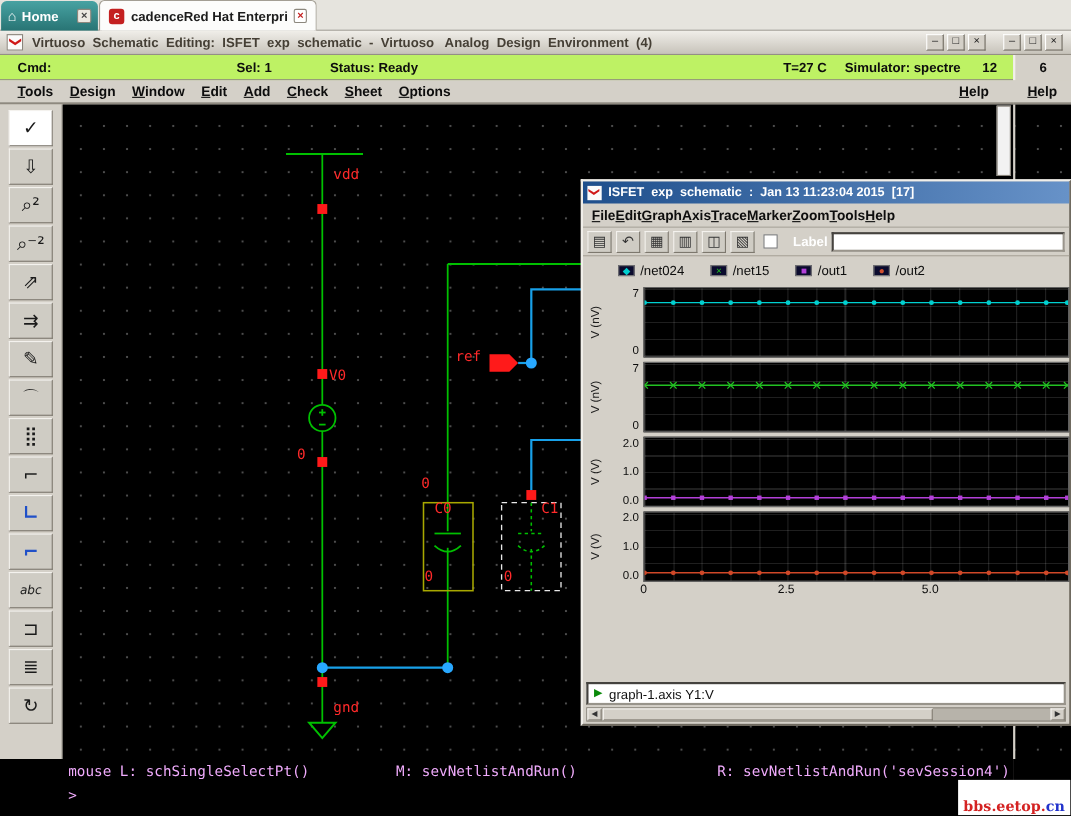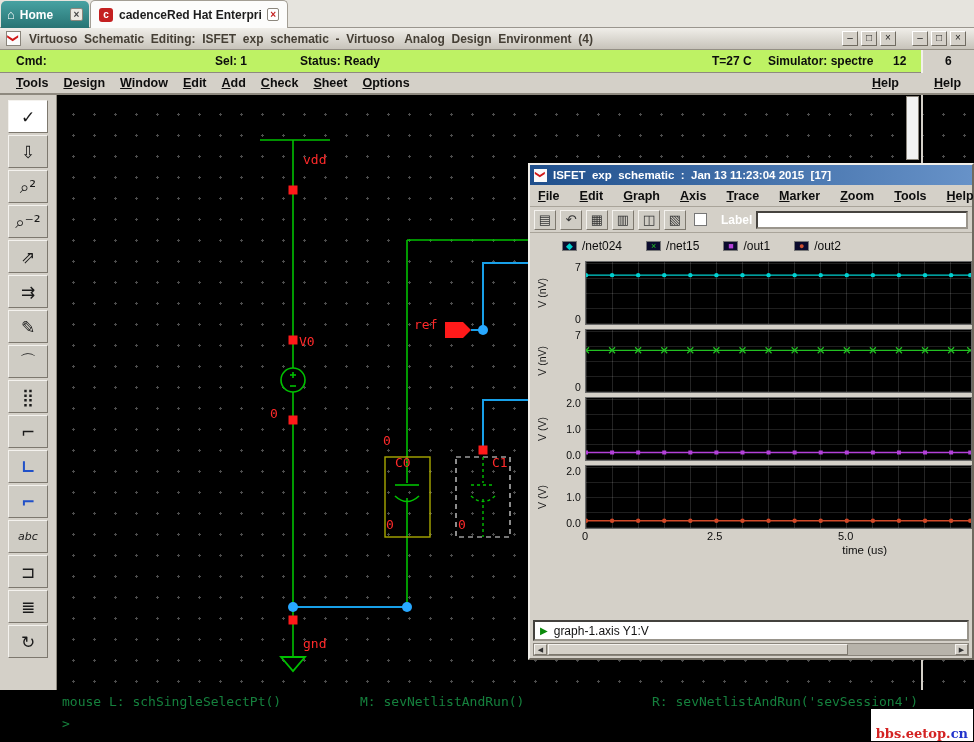--- a/index.html
+++ b/index.html
@@ -46,33 +46,33 @@
   .tool-btn:nth-child(11),.tool-btn:nth-child(12){color:#2050c8;font-weight:bold}
   .tool-btn:nth-child(13){font-size:11px;font-style:italic}
 
   
   #canvas{position:absolute;left:57px;top:95px;width:864px;height:595px;background-color:#000;background-image:radial-gradient(circle,#4d4d4d 1px,transparent 1.4px);background-size:21px 21px;background-position:6px 9px;overflow:hidden}
   .sch-label{position:absolute;color:#ff2a2a;font:13px "DejaVu Sans Mono",monospace;white-space:nowrap}
   #canvas-scroll{position:absolute;left:849px;top:1px;width:13px;height:64px;background:#f2f2f2;border:1px solid #8a857c}
   #rightcanvas{position:absolute;left:921px;top:95px;width:53px;height:595px;background-color:#000;background-image:radial-gradient(circle,#4d4d4d 1px,transparent 1.4px);background-size:21px 21px;background-position:10px 9px;border-left:2px solid #d4d0c8}
 
   
-  #bottombar{position:absolute;left:0;top:690px;width:921px;height:52px;background:#000;color:#15803d;font-family:"DejaVu Sans Mono",monospace;font-size:13px}
+  #bottombar{position:absolute;left:0;top:690px;width:921px;height:52px;background:#000;color:#f0abfc;font-family:"DejaVu Sans Mono",monospace;font-size:13px}
   #bottombar span{position:absolute;white-space:nowrap}
   #rightbottom{position:absolute;left:921px;top:690px;width:53px;height:52px;background:#000}
   #watermark{position:absolute;right:1px;bottom:1px;height:18px;background:#fff;padding:16px 5px;font-weight:bold;font-size:13px;font-family:"DejaVu Serif",serif;line-height:18px;z-index:90}
   #watermark .r{color:#d42222}
   #watermark .b{color:#2233cc}
 
   
   #wfwin{position:absolute;left:528px;top:163px;width:446px;height:497px;background:#d4d0c8;border:2px solid;border-color:#f0eee9 #6f6a60 #6f6a60 #f0eee9;z-index:50;display:flex;flex-direction:column}
   .wf-title{height:20px;flex:0 0 auto;background:linear-gradient(90deg,#1f4f8c,#6792c8);display:flex;align-items:center;gap:6px;padding:0 4px;color:#fff;font-size:11.5px;font-weight:bold;white-space:pre;overflow:hidden}
   .wf-logo{width:13px;height:13px;background:#fbfbfb;color:#d01818;font-size:10px;font-weight:bold;text-align:center;line-height:11px;flex:0 0 auto}
   .wf-logo i{display:inline-block;font-style:normal;transform:rotate(90deg)}
-  .wf-menus{height:22px;flex:0 0 auto;display:flex;align-items:center;gap:20px;padding-left:8px;font-weight:bold;font-size:12.5px;color:#0d0d0d;border-bottom:1px solid #a9a49a}
+  .wf-menus{height:22px;flex:0 0 auto;display:flex;align-items:center;gap:0;padding-left:8px;font-weight:bold;font-size:12.5px;color:#0d0d0d;border-bottom:1px solid #a9a49a}
   .wf-toolbar{height:26px;flex:0 0 auto;display:flex;align-items:center;gap:4px;padding:0 4px;border-bottom:1px solid #a9a49a}
   .wf-tool{width:22px;height:20px;border:1px solid;border-color:#f4f2ee #7d786e #7d786e #f4f2ee;background:#cfccc4;font-size:13px;text-align:center;line-height:18px;color:#333;cursor:default;flex:0 0 auto}
   .wf-check{width:13px;height:13px;background:#fff;border:1px solid #777;margin-left:4px;flex:0 0 auto}
   .wf-label{color:#ffffff;font-weight:bold;font-size:12px;margin-left:10px;flex:0 0 auto}
   .wf-input{flex:1 1 auto;height:18px;border:2px inset #9a958c;background:#fff;font-size:12px;min-width:20px}
   .wf-subtitle{height:22px;flex:0 0 auto;text-align:center;font-size:12.5px;color:#1c1c1c;line-height:22px}
   .wf-legend{height:26px;flex:0 0 auto;display:flex;align-items:center;gap:24px;padding-left:32px;font-size:12px;color:#0d0d0d}
   .wf-leg-item{display:flex;align-items:center;gap:5px}
   .wf-mark{width:15px;height:10px;background:#0b0b2e;border:1px solid #777;display:inline-flex;align-items:center;justify-content:center;font-size:9px;line-height:9px}
   #wf-strips{flex:0 0 auto;display:flex;flex-direction:column;gap:4px;padding:2px 0 0 4px}
@@ -430,21 +430,20 @@
             <circle cx="386" cy="54.75" r="2.2" fill="#d04828"></circle>
           </svg>
         </div>
       </div>
     </div>
   <div class="wf-xticks">
     <span style="left:52px">0</span>
     <span style="left:177px">2.5</span>
     <span style="left:308px">5.0</span>
   </div>
-  <div class="wf-xtitle">time (us)</div>
   <div class="wf-spacer"></div>
   <div class="wf-status">
     <span class="arrow">▶</span>
     <span>graph-1.axis Y1:V</span>
   </div>
   <div class="wf-scroll">
     <span class="sarrow left">◀</span>
     <span class="thumb"></span>
     <span class="sarrow right">▶</span>
   </div>

